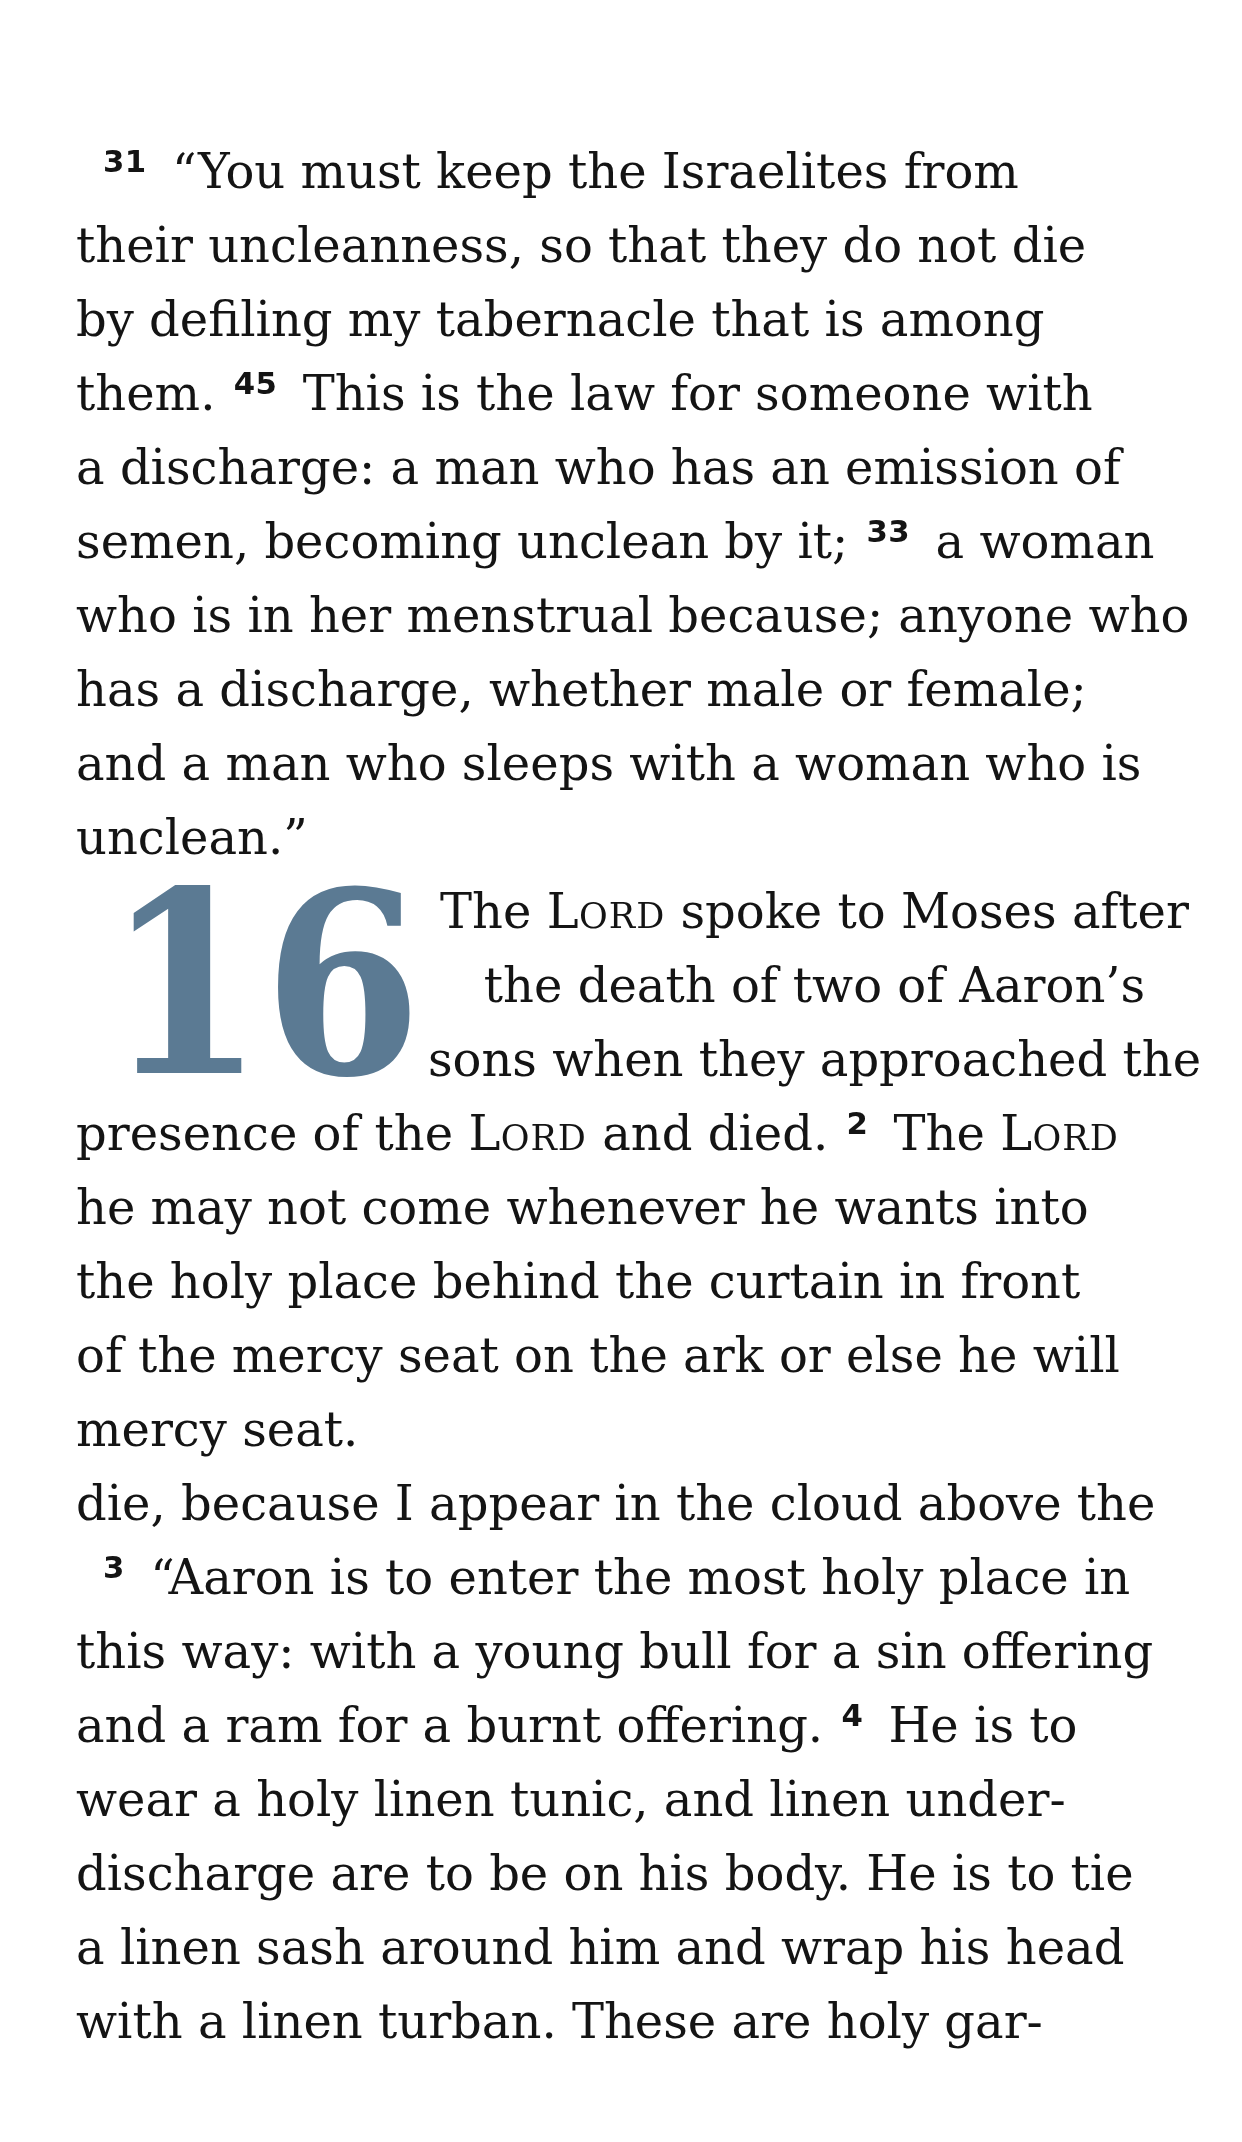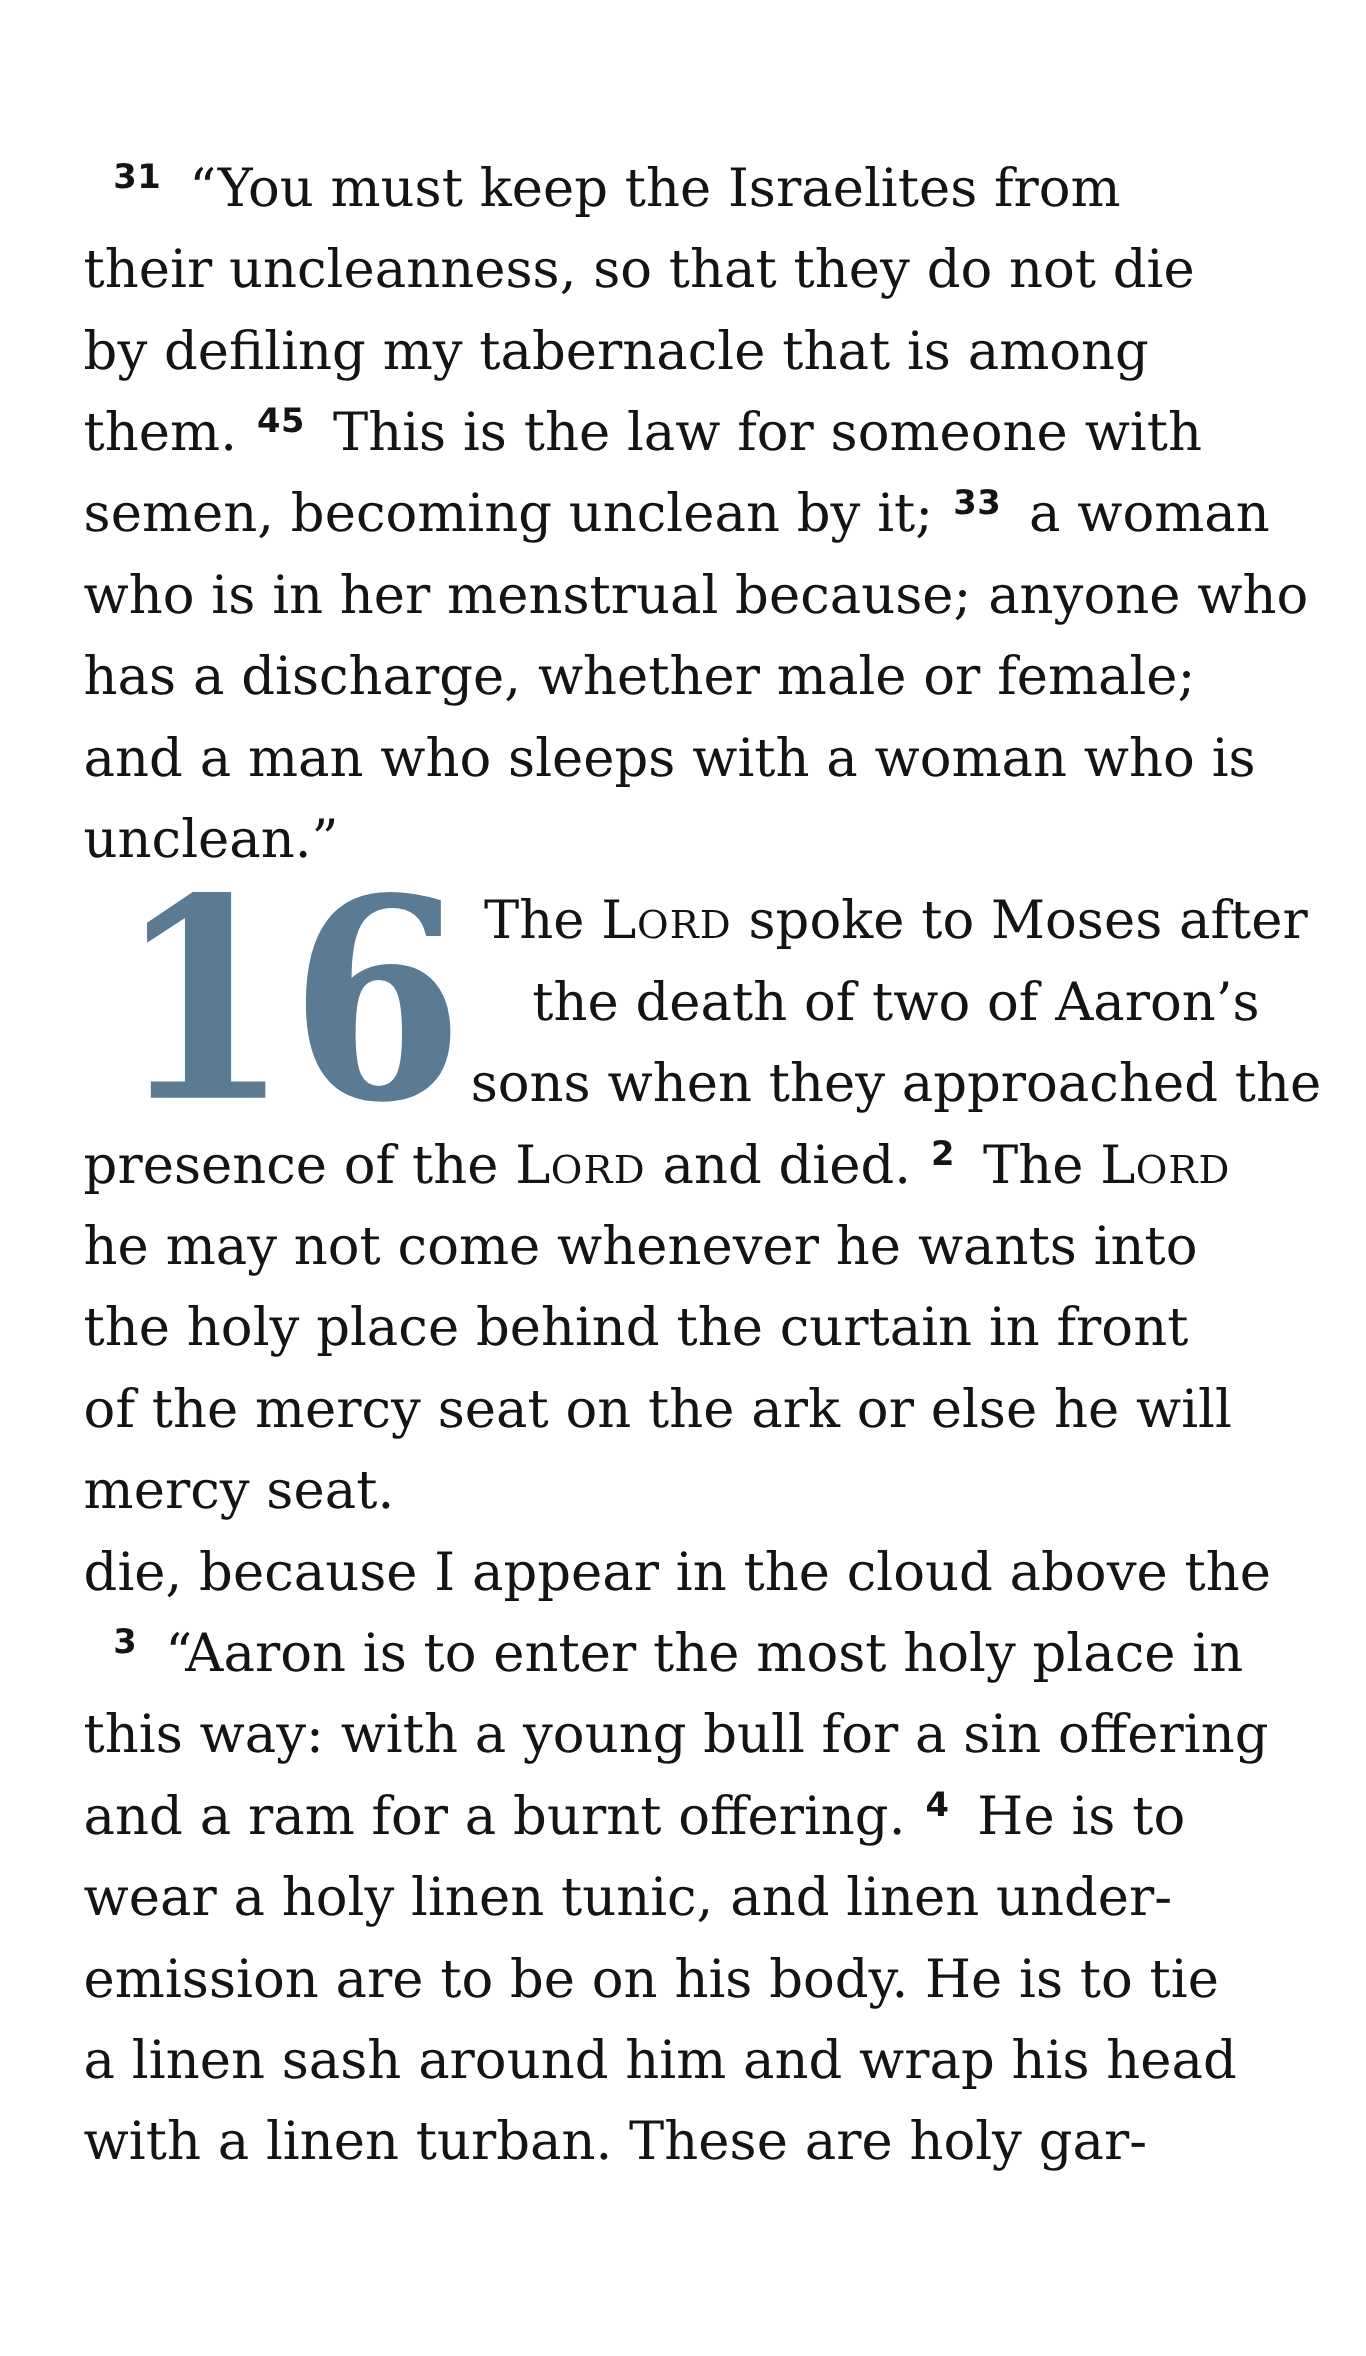--- a/index.html
+++ b/index.html
@@ -59,20 +59,21 @@
 </head>
 <body style="background: rgb(255, 255, 255); color: rgb(20, 20, 20);">
 
 <main class="page">
   <div id="scripture">
       <div class="para">
         <div class="line first-indent"><span class="vnum">31</span> “You must keep the Israelites from</div>
         <div class="line">their uncleanness, so that they do not die</div>
         <div class="line">by defiling my tabernacle that is among</div>
         <div class="line">them. <span class="vnum">45</span> This is the law for someone with</div>
+        <div class="line">a discharge: a man who has an emission of</div>
         <div class="line">semen, becoming unclean by it; <span class="vnum">33</span> a woman</div>
         <div class="line">who is in her menstrual because; anyone who</div>
         <div class="line">has a discharge, whether male or female;</div>
         <div class="line">and a man who sleeps with a woman who is</div>
         <div class="line">unclean.”</div>
       </div>
       <div class="chapter-block">
         <div class="chapnum" style="color: rgb(91, 122, 147);">16</div>
         <div class="chapter-lines">
           <div class="line">The <span class="sc">L<span class="scr">ORD</span></span> spoke to Moses after</div>
@@ -86,18 +87,18 @@
         <div class="line">the holy place behind the curtain in front</div>
         <div class="line">of the mercy seat on the ark or else he will</div>
         <div class="line">mercy seat.</div>
         <div class="line">die, because I appear in the cloud above the</div>
       </div>
       <div class="para">
         <div class="line first-indent"><span class="vnum">3</span> “Aaron is to enter the most holy place in</div>
         <div class="line">this way: with a young bull for a sin offering</div>
         <div class="line">and a ram for a burnt offering. <span class="vnum">4</span> He is to</div>
         <div class="line">wear a holy linen tunic, and linen under-</div>
-        <div class="line">emission are to be on his body. He is to tie</div>
+        <div class="line">discharge are to be on his body. He is to tie</div>
         <div class="line">a linen sash around him and wrap his head</div>
         <div class="line">with a linen turban. These are holy gar-</div>
       </div>
     </div>
 </main>
 
 </body></html>

